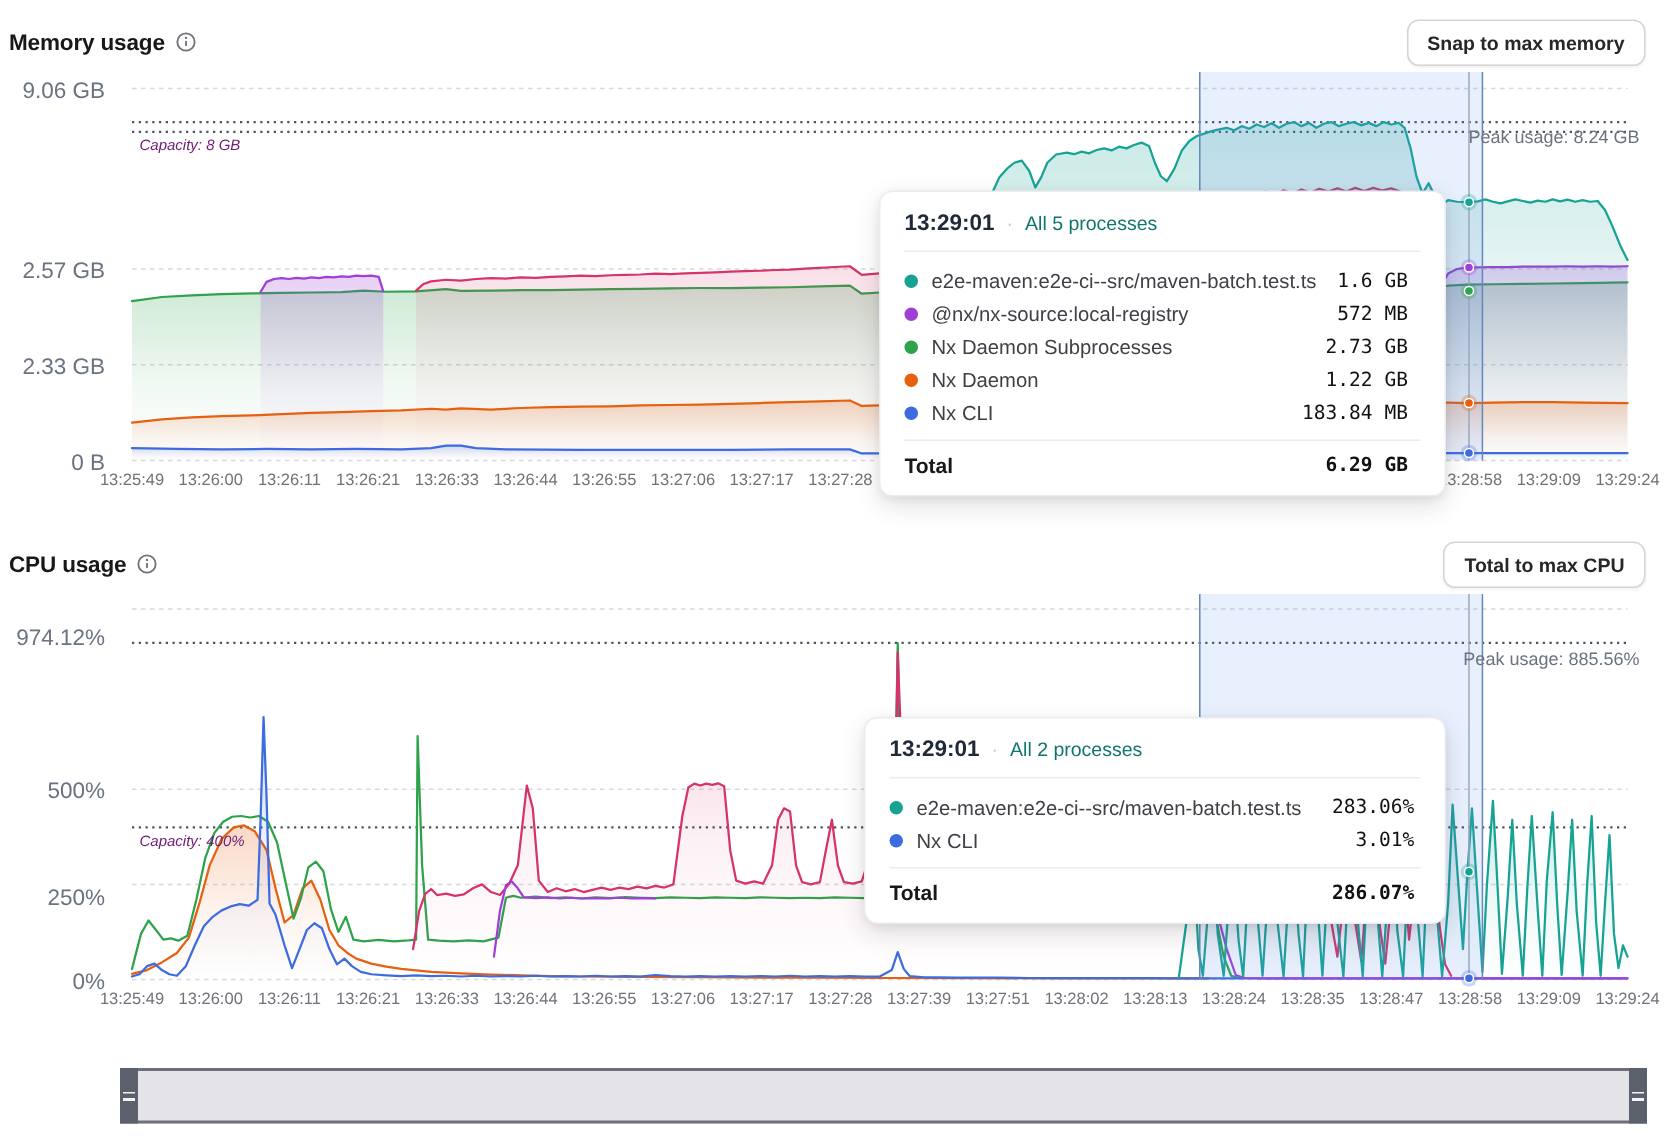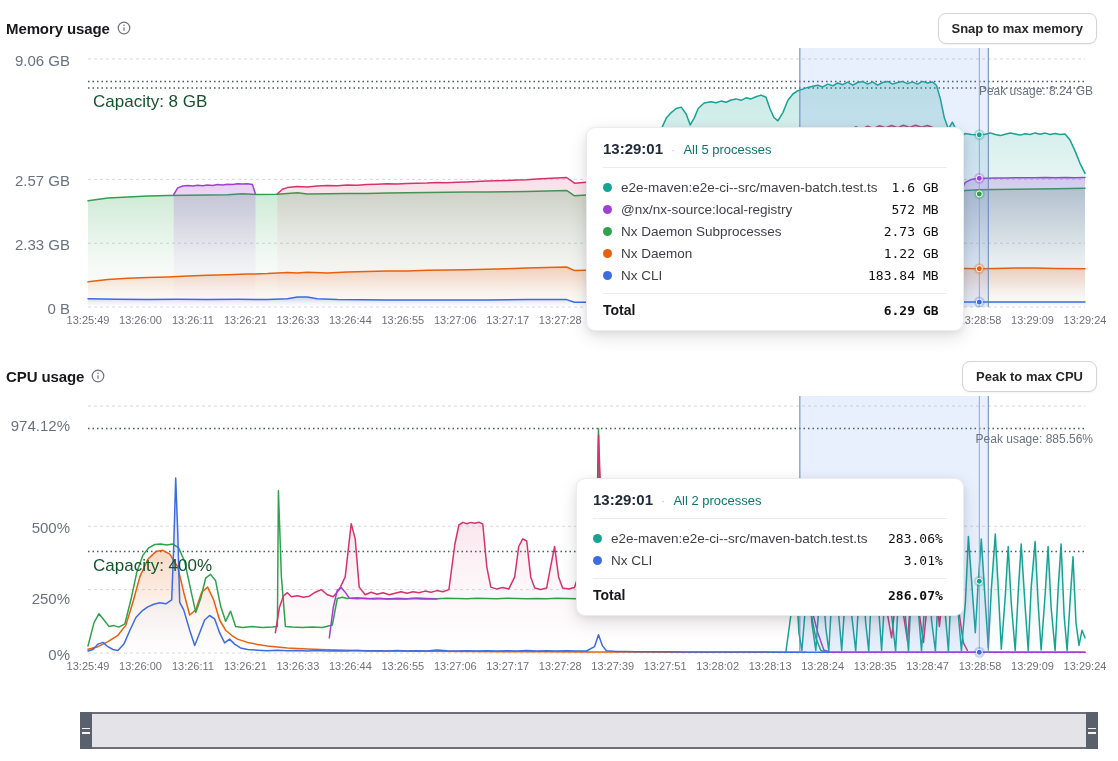--- a/index.html
+++ b/index.html
@@ -20,21 +20,21 @@
   .chart{position:absolute;left:88px;width:997px;}
   #memory-chart{top:48px;height:259px;}
   #cpu-chart{top:396px;height:257px;}
   .chart svg{position:absolute;left:0;top:0;overflow:visible;}
   .ylabels{position:absolute;left:-88px;top:0;width:78px;height:100%;}
   .ylabel{position:absolute;right:8px;white-space:nowrap;font-size:15px;color:#6b7280;}
   .xlabels{position:absolute;left:0;width:100%;height:14px;}
   #memory-chart .xlabels{top:266px;}
   #cpu-chart .xlabels{top:264px;}
   .xlabel{position:absolute;transform:translateX(-50%);font-size:11px;color:#71717a;white-space:nowrap;}
-  .cap-label{position:absolute;left:5px;font-size:17px;color:#14532d;white-space:nowrap;}
+  .cap-label{position:absolute;left:5px;font-size:10px;color:#701a75;white-space:nowrap;font-style:italic;}
   .peak-label{position:absolute;right:-8px;font-size:12px;color:#6b7280;white-space:nowrap;}
 
   .tooltip{position:absolute;background:#fff;border:1px solid #ececf0;border-radius:9px;
            box-shadow:0 6px 18px rgba(0,0,0,.12),0 2px 6px rgba(0,0,0,.06);z-index:20;
            padding:12px 16px 12px 16px;box-sizing:border-box;}
   #mem-tooltip{left:586px;top:127px;width:378px;}
   #cpu-tooltip{left:576px;top:478px;width:388px;}
   .tt-head{display:flex;align-items:baseline;gap:8px;padding-bottom:10px;
            border-bottom:1px solid #ececf0;}
   .tt-time{font-size:15px;font-weight:700;color:#1f2937;}
@@ -234,21 +234,21 @@
   <div class="sec-title-wrap">
     <span class="sec-title">CPU usage</span>
     <span class="info-icon">
       <svg width="14" height="14" viewBox="0 0 16 16" fill="none">
           <circle cx="8" cy="8" r="6.6" stroke="currentColor" stroke-width="1.4"></circle>
           <rect x="7.3" y="7" width="1.4" height="4.2" rx=".7" fill="currentColor"></rect>
           <circle cx="8" cy="4.9" r=".9" fill="currentColor"></circle>
         </svg>
     </span>
   </div>
-  <button class="snap-btn">Peak to max CPU</button>
+  <button class="snap-btn">Total to max CPU</button>
 </div>
 
 <div class="chart" id="cpu-chart">
   <svg id="cpu-svg" width="997" height="257">
       <defs>
         <linearGradient id="cpu-g0" x1="0" y1="0" x2="0" y2="1">
           <stop offset="0%" stop-color="#e7600f" stop-opacity="0.24"></stop>
           <stop offset="60%" stop-color="#e7600f" stop-opacity="0.06"></stop>
           <stop offset="100%" stop-color="#e7600f" stop-opacity="0"></stop>
         </linearGradient>

